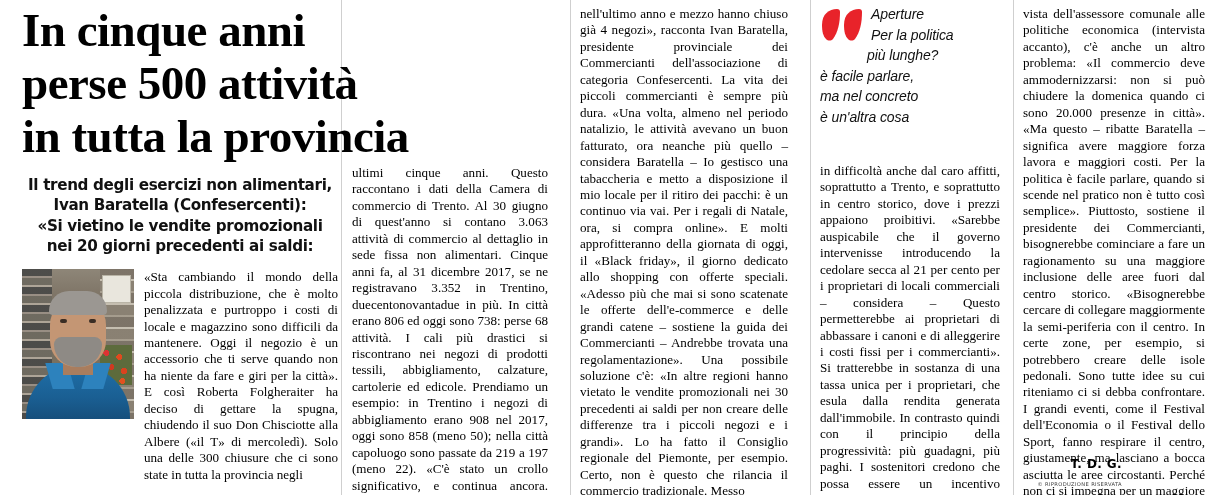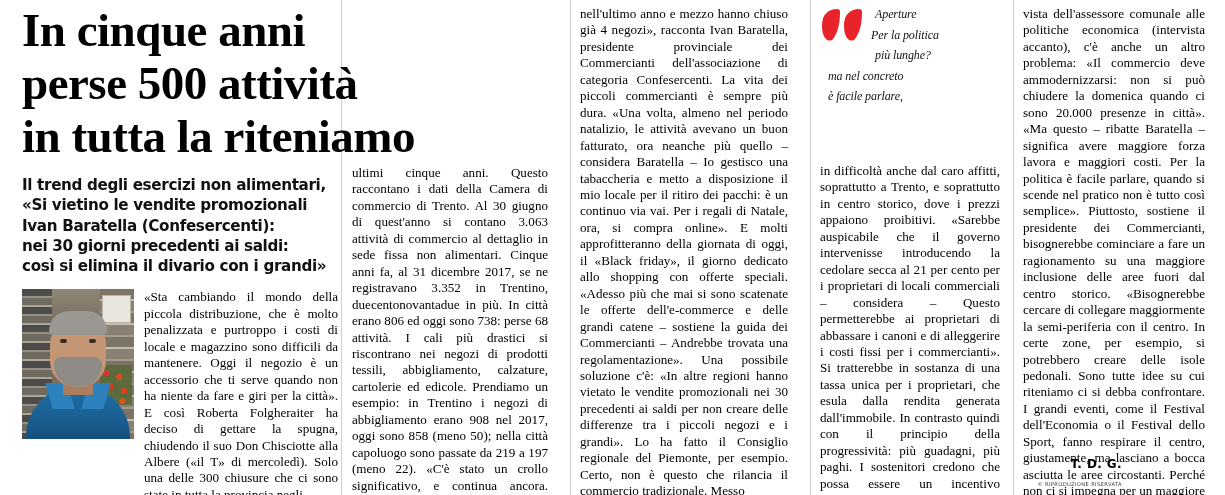--- a/index.html
+++ b/index.html
@@ -60,21 +60,21 @@
   .deck {
     font-family: "DejaVu Sans", "Liberation Sans", sans-serif;
     font-weight: bold;
     font-size: 15.2px;
     line-height: 20.3px;
     margin: 0;
     padding-top: 12px;
     letter-spacing: -0.35px;
     color: #111;
   }
-  .deck .deck-line { display: block; white-space: nowrap; }
+  .deck .deck-line { display: block; white-space: nowrap; text-align: center; }
 
   .photo-and-text {
     display: flex;
     padding-top: 13px;
     align-items: flex-start;
   }
 
   .photo {
     width: 112px;
     height: 150px;
@@ -227,27 +227,26 @@
     left: 820px;
     top: 4px;
     width: 185px;
   }
   .pq-mark {
     float: left;
     margin: 4px 7px 0 0;
     line-height: 0;
   }
   .pq-text {
-    font-family: Liberation Serif, serif;
+    font-family: Liberation Sans, sans-serif;
     font-style: italic;
-    font-size: 12px;
+    font-size: 14px;
     line-height: 20.6px;
     color: #111;
     letter-spacing: -0.1px;
-    margin-left: 8px;
   }
   .pq-text .pq-line { display: block; white-space: nowrap; }
   .pq-text .pq-line.first { padding-left: 47px; }
   .pq-text .pq-line.second { padding-left: 47px; }
 
   
   .byline {
     position: absolute;
     right: 20px;
     bottom: 24px;
@@ -277,29 +276,28 @@
   <div class="col-rule rule-a"></div>
   <div class="col-rule rule-b"></div>
   <div class="col-rule rule-c"></div>
   <div class="col-rule rule-d"></div>
 
   <div class="left-package">
 
     <h1 class="headline">
       <span class="hl-line">In cinque anni</span>
       <span class="hl-line">perse 500 attività</span>
-      <span class="hl-line">in tutta la riteniamo</span>
+      <span class="hl-line">in tutta la provincia</span>
     </h1>
 
     <div class="deck">
       <span class="deck-line">Il trend degli esercizi non alimentari,</span>
+      <span class="deck-line">Ivan Baratella (Confesercenti):</span>
       <span class="deck-line">«Si vietino le vendite promozionali</span>
-      <span class="deck-line">Ivan Baratella (Confesercenti):</span>
-      <span class="deck-line">nei 30 giorni precedenti ai saldi:</span>
-      <span class="deck-line">così si elimina il divario con i grandi»</span>
+      <span class="deck-line">nei 20 giorni precedenti ai saldi:</span>
     </div>
 
     <div class="photo-and-text">
 
       <div class="photo">
         <div class="shelf-bg"></div>
         <div class="shelf-l"></div>
         <div class="shelf-r"></div>
         <div class="poster"></div>
         <div class="produce"></div>
@@ -336,22 +334,23 @@
     <span class="pq-mark">
       <svg width="44" height="34" viewBox="0 0 44 34" aria-hidden="true">
         <path d="M2 17 C2 6, 9 1, 17 1 C19 1, 20 2, 20 4 C20 15, 18 24, 13 31 C11 33, 8 33, 6 31 C3 28, 2 23, 2 17 Z" fill="#E8232A"></path>
         <path d="M24 17 C24 6, 31 1, 39 1 C41 1, 42 2, 42 4 C42 15, 40 24, 35 31 C33 33, 30 33, 28 31 C25 28, 24 23, 24 17 Z" fill="#E8232A"></path>
       </svg>
     </span>
     <div class="pq-text">
       <span class="pq-line first">Aperture</span>
       <span class="pq-line">Per la politica</span>
       <span class="pq-line second">più lunghe?</span>
+      <span class="pq-line">è facile parlare,</span>
       <span class="pq-line">ma nel concreto</span>
-      <span class="pq-line">è facile parlare,</span>
+      <span class="pq-line">è un'altra cosa</span>
     </div>
   </div>
 
   <div class="bodycol col4">
     <p>in difficoltà anche dal caro affitti, soprattutto a Trento, e soprattutto in centro storico, dove i prezzi appaiono proibitivi. «Sarebbe auspicabile che il governo intervenisse introducendo la cedolare secca al 21 per cento per i proprietari di locali commerciali – considera – Questo permetterebbe ai proprietari di abbassare i canoni e di alleggerire i costi fissi per i commercianti». Si tratterebbe in sostanza di una tassa unica per i proprietari, che esula dalla rendita generata dall'immobile. In contrasto quindi con il principio della progressività: più guadagni, più paghi. I sostenitori credono che possa essere un incentivo fondamentale per spingere ad affittare i locali altrimenti vuoti.
 A Trento, però, dal punto di</p>
   </div>
 
   <div class="bodycol col5">
     <p>vista dell'assessore comunale alle politiche economica (intervista accanto), c'è anche un altro problema: «Il commercio deve ammodernizzarsi: non si può chiudere la domenica quando ci sono 20.000 presenze in città». «Ma questo – ribatte Baratella – significa avere maggiore forza lavora e maggiori costi. Per la politica è facile parlare, quando si scende nel pratico non è tutto così semplice».

